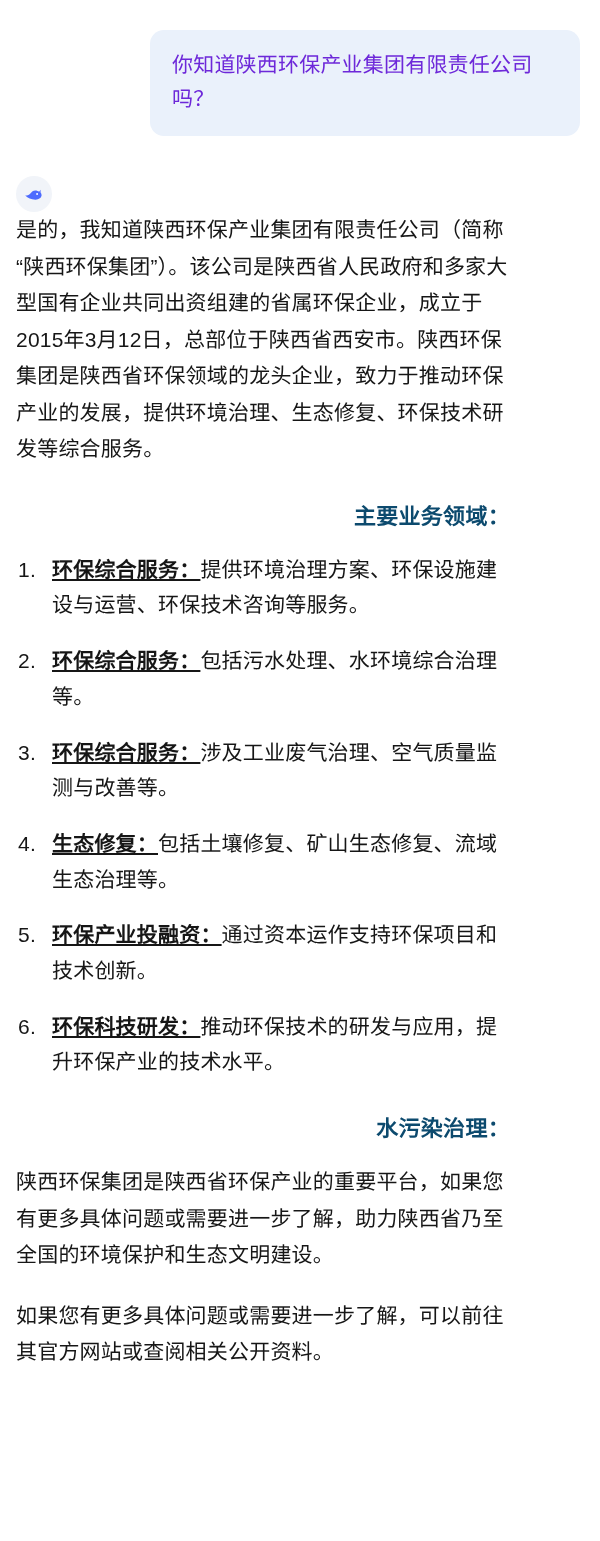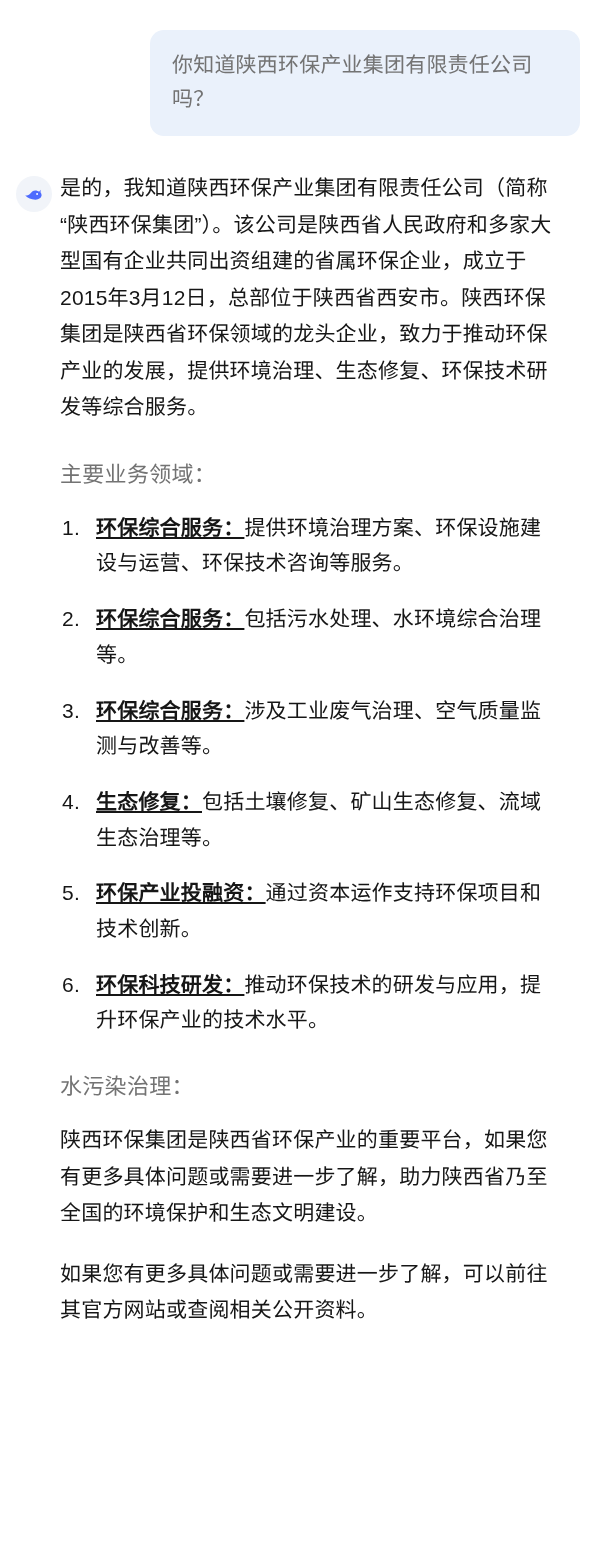--- a/index.html
+++ b/index.html
@@ -26,29 +26,30 @@
     justify-content: flex-end;
     padding: 30px 20px 0 20px;
   }
   .user-bubble {
     background: #eaf1fb;
     border-radius: 14px;
     padding: 18px 22px 20px 22px;
     max-width: 430px;
     font-size: 21px;
     line-height: 1.62;
-    color: #737373;
+    color: #6d28d9;
     letter-spacing: 0.2px;
   }
 
   
   .assistant-row {
     display: flex;
     align-items: flex-start;
     padding: 34px 16px 0 16px;
+    flex-direction: column;
   }
   .avatar {
     flex: 0 0 auto;
     width: 36px;
     height: 36px;
     border-radius: 50%;
     background: #f1f4f9;
     display: flex;
     align-items: center;
     justify-content: center;
@@ -64,24 +65,25 @@
   }
   .para {
     font-size: 21px;
     line-height: 1.74;
     color: #161616;
     letter-spacing: 0.2px;
     margin: 0 0 24px 0;
   }
   h3.section {
     font-size: 22px;
-    font-weight: normal;
-    color: #737373;
+    font-weight: bold;
+    color: #0c4a6e;
     margin: 30px 0 22px 0;
     letter-spacing: 0.3px;
+    text-align: right;
   }
   ol.list {
     list-style: none;
     margin: 0 0 10px 0;
     padding: 0;
   }
   ol.list li {
     position: relative;
     padding-left: 36px;
     margin-bottom: 20px;

